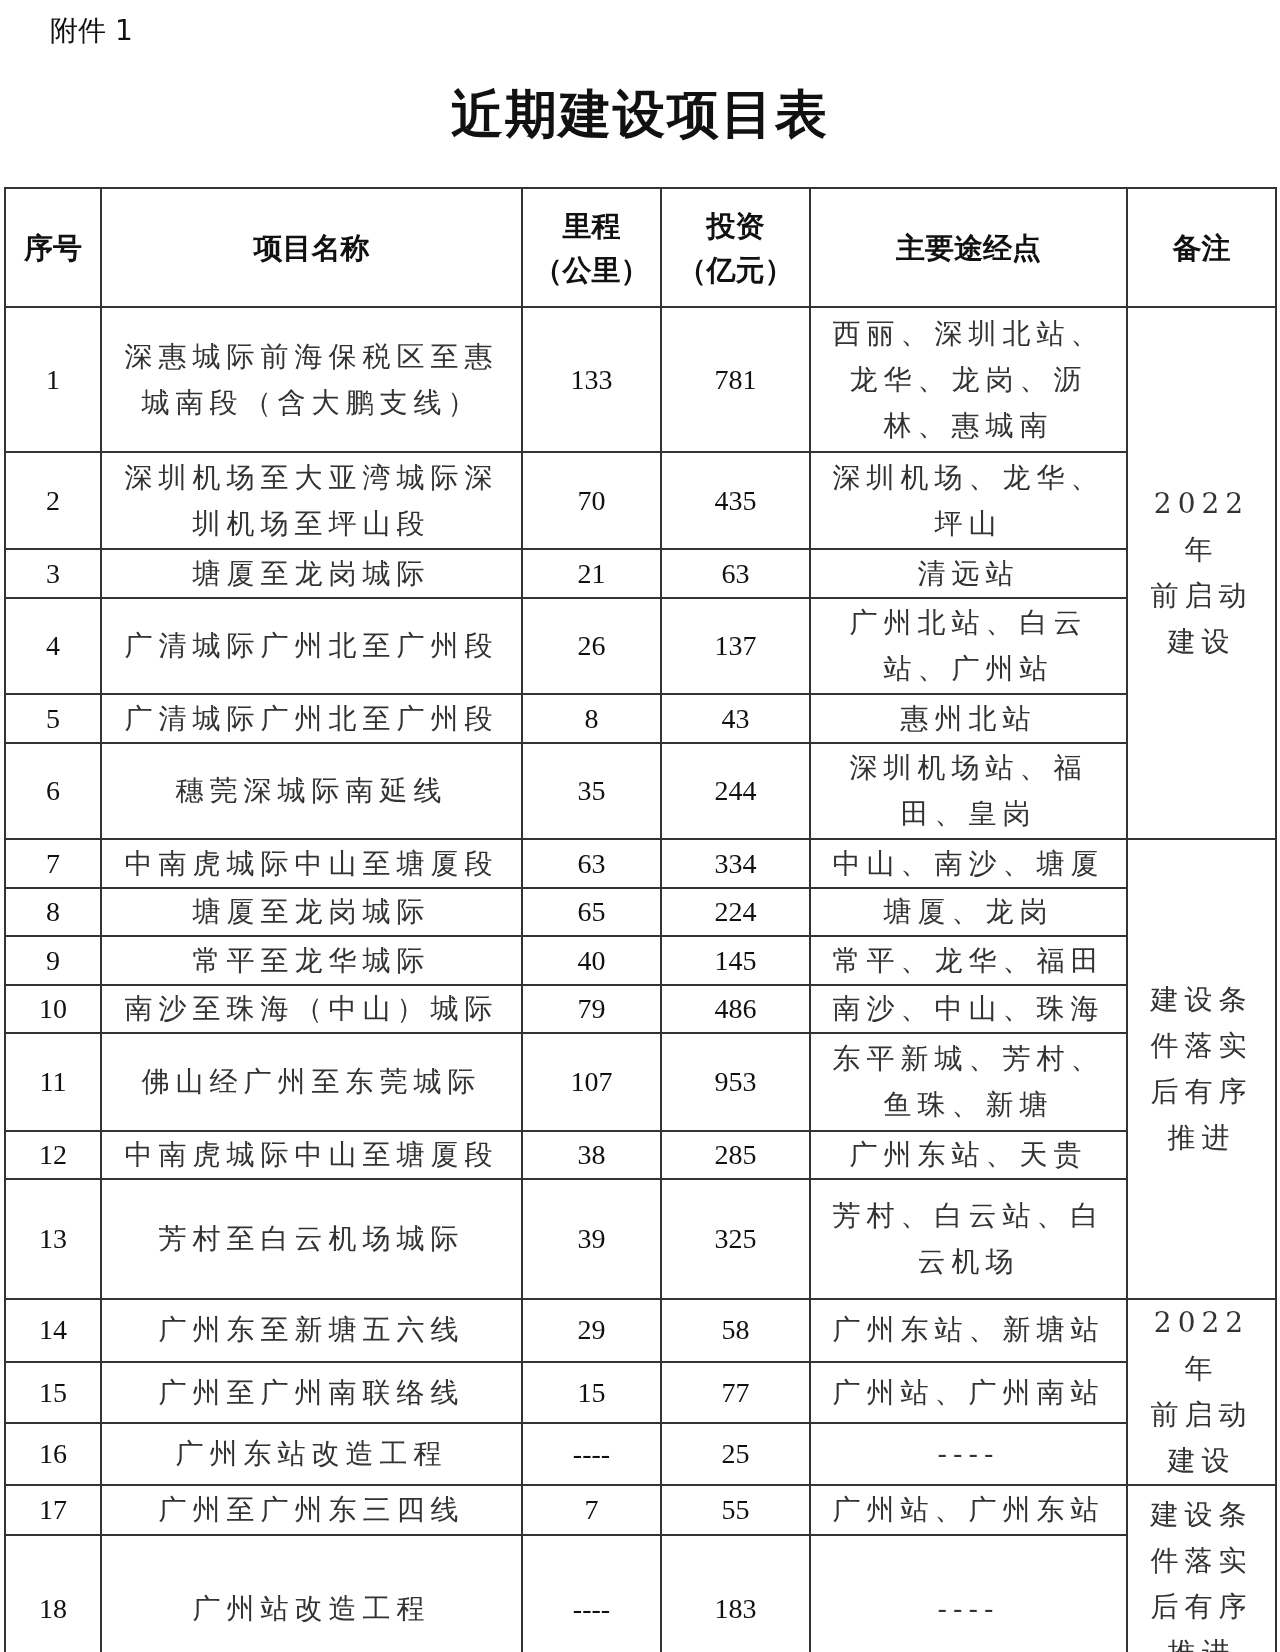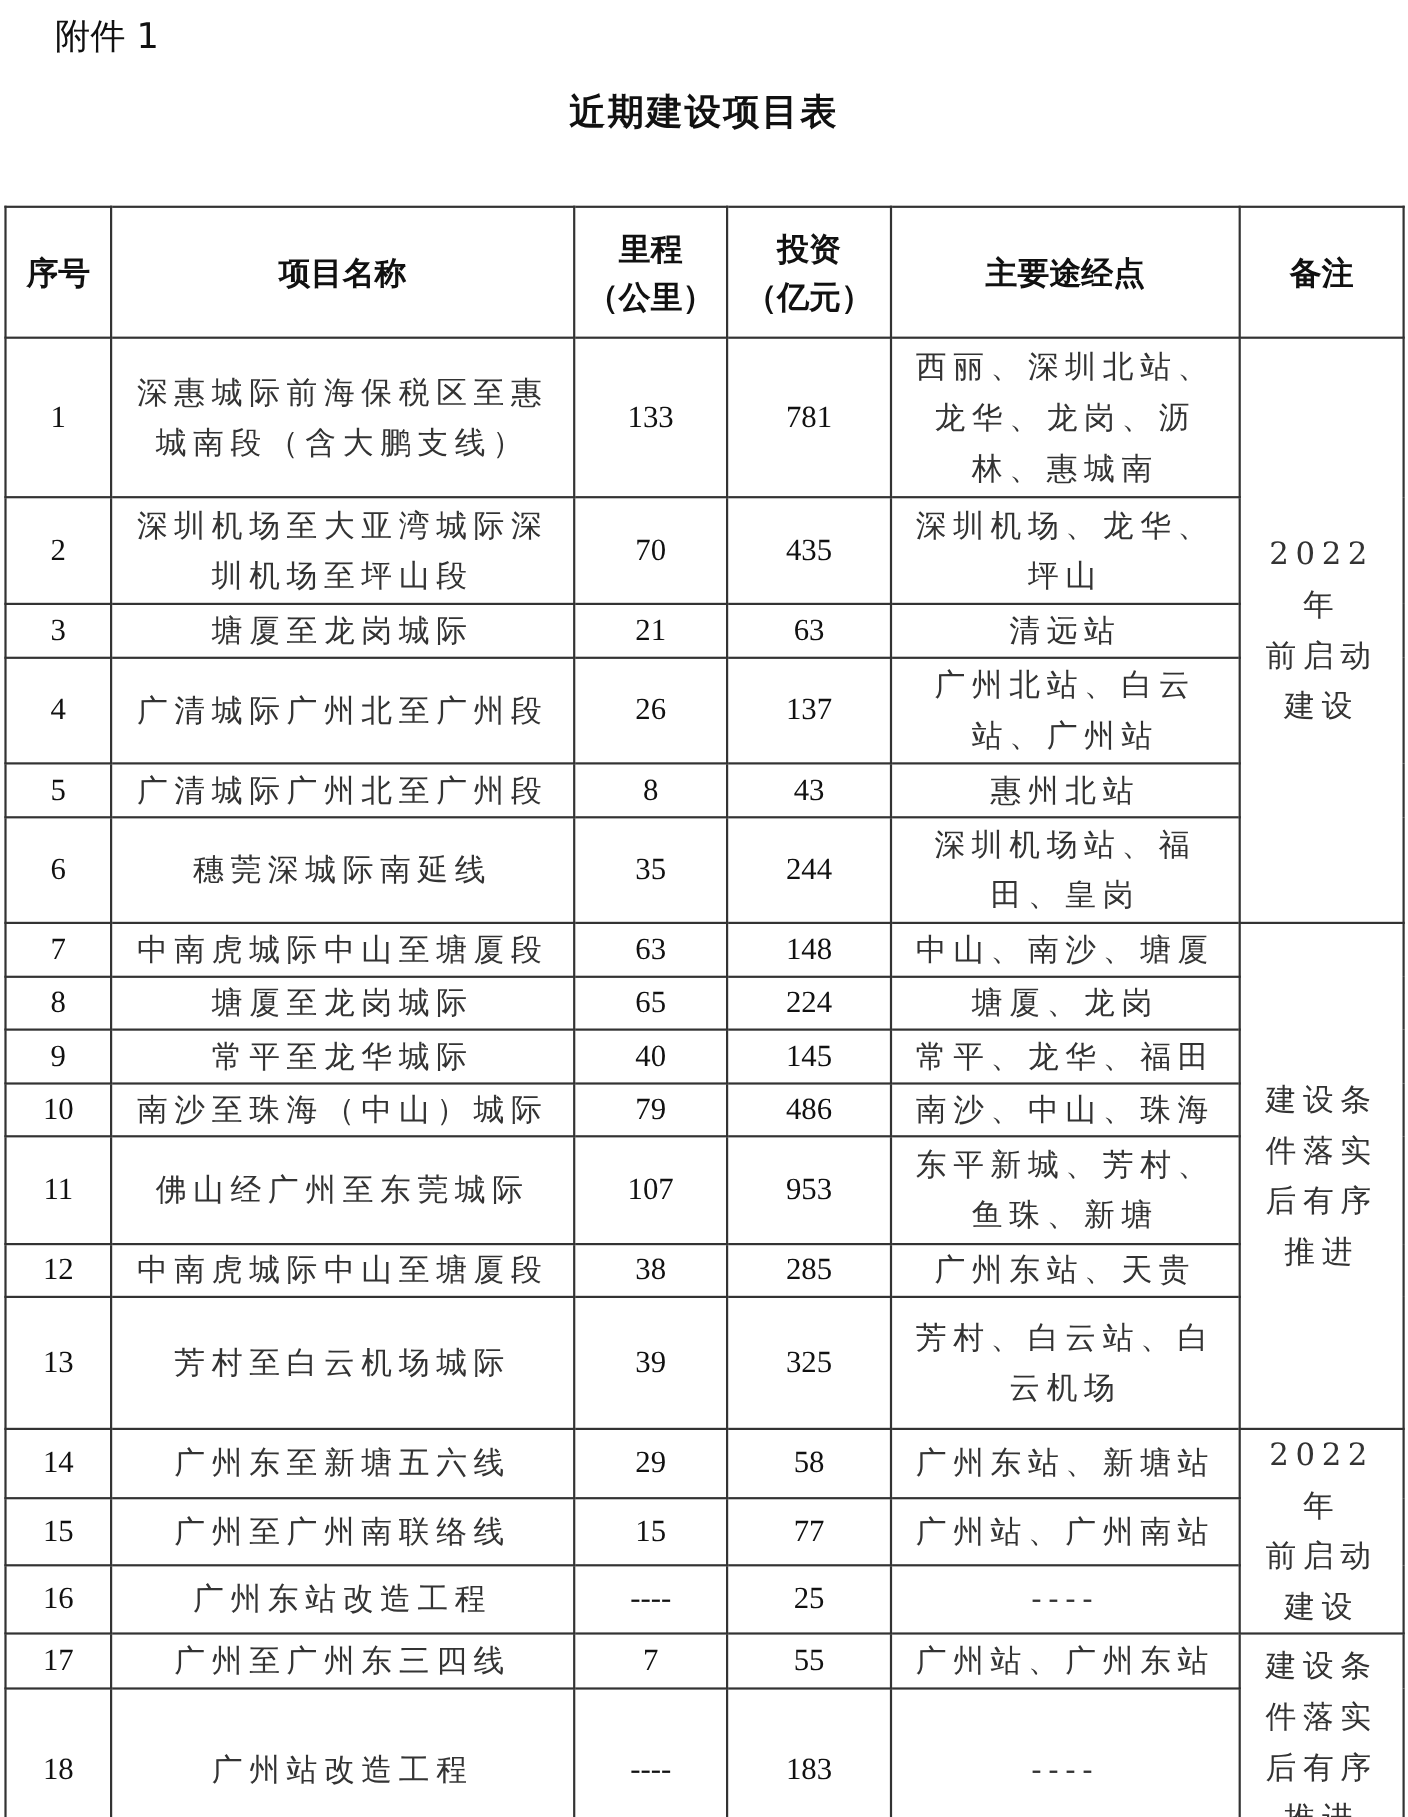--- a/index.html
+++ b/index.html
@@ -3,26 +3,26 @@
 <meta charset="utf-8">
 <style>
   html, body { margin: 0; padding: 0; background: #ffffff; }
   body {
     width: 1280px; height: 1652px; position: relative; overflow: hidden;
     font-family: "DejaVu Serif", "Liberation Serif", serif; color: #1a1a1a;
   }
   .attachment {
     position: absolute; left: 50px; top: 12px;
     font-family: "DejaVu Sans", "Liberation Sans", sans-serif;
-    font-size: 32px; color: #111;
+    font-size: 28px; color: #111;
   }
   .title {
     position: absolute; left: 0; top: 80px; width: 1280px; text-align: center;
     font-family: "DejaVu Sans", "Liberation Sans", sans-serif; font-weight: bold;
-    font-size: 33px; letter-spacing: 2px; color: #111;
+    font-size: 52px; letter-spacing: 2px; color: #111;
   }
   table.grid {
     position: absolute; left: 4px; top: 187px; width: 1271px;
     border-collapse: collapse; table-layout: fixed;
   }
   table.grid td, table.grid th {
     border: 2px solid #333; text-align: center; vertical-align: middle;
     padding: 0 6px; font-weight: normal; line-height: 46px; font-size: 28px;
   }
   table.grid th {
@@ -104,21 +104,21 @@
       <td class="num">6</td>
       <td class="name">穗莞深城际南延线</td>
       <td class="num">35</td>
       <td class="num">244</td>
       <td class="via">深圳机场站、福田、皇岗</td>
     </tr>
     <tr style="height:49px">
       <td class="num">7</td>
       <td class="name">中南虎城际中山至塘厦段</td>
       <td class="num">63</td>
-      <td class="num">148</td>
+      <td class="num">334</td>
       <td class="via">中山、南沙、塘厦</td>
       <td class="remark" rowspan="7">
         <span class="line">建设条</span>
         <span class="line">件落实</span>
         <span class="line">后有序</span>
         <span class="line">推进</span>
       </td>
     </tr>
     <tr style="height:48px">
       <td class="num">8</td>

